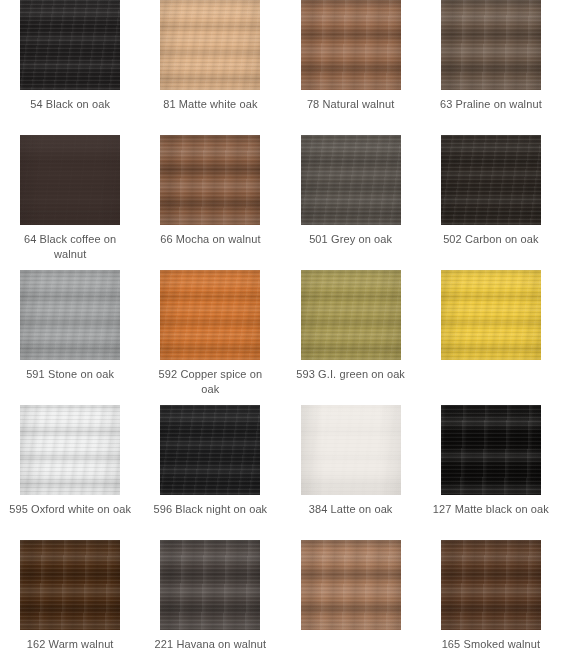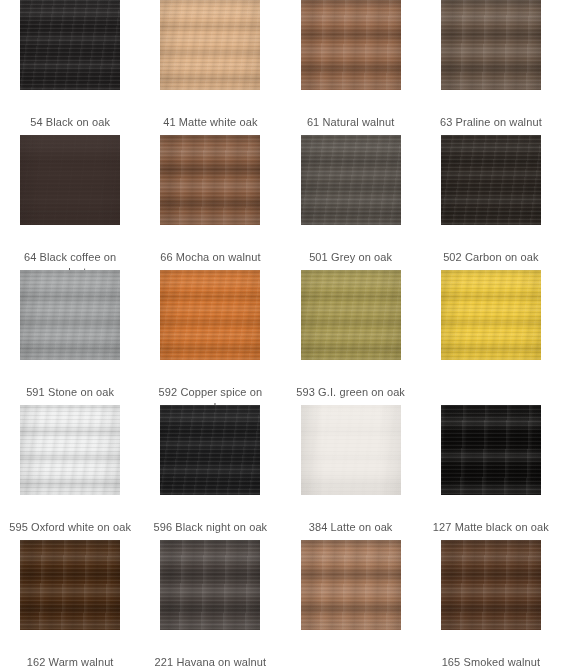--- a/index.html
+++ b/index.html
@@ -103,21 +103,21 @@
   }
   .vig {
     position: absolute;
     inset: 0;
     background:
       linear-gradient(to right, rgba(0,0,0,0.07), rgba(0,0,0,0) 22%, rgba(0,0,0,0) 78%, rgba(0,0,0,0.05)),
       linear-gradient(to bottom, rgba(255,255,255,0.05), rgba(0,0,0,0) 30%, rgba(0,0,0,0) 70%, rgba(0,0,0,0.06));
   }
 
   .swatch-label {
-    margin-top: 25px;
+    margin-top: 7px;
     width: 124px;
     text-align: center;
     font-size: 11px;
     line-height: 15px;
     color: #585858;
     letter-spacing: 0.01em;
   }
 </style>
 </head>
 <body>
@@ -132,30 +132,30 @@
       </div>
       <div class="swatch-label">54 Black on oak</div>
     </div>
     <div class="swatch-cell">
       <div class="swatch-chip" style="background: rgb(224, 180, 137);">
         <div class="grain fine"></div>
         <div class="grain band"></div>
         <div class="grain flecks"></div>
         <div class="vig"></div>
       </div>
-      <div class="swatch-label">41 Matte white oak</div>
+      <div class="swatch-label">81 Matte white oak</div>
     </div>
     <div class="swatch-cell">
       <div class="swatch-chip chip-figured" style="background: rgb(154, 106, 76);">
         <div class="grain fine"></div>
         <div class="grain band"></div>
         <div class="grain flecks"></div>
         <div class="vig"></div>
       </div>
-      <div class="swatch-label">61 Natural walnut</div>
+      <div class="swatch-label">78 Natural walnut</div>
     </div>
     <div class="swatch-cell">
       <div class="swatch-chip chip-figured" style="background: rgb(108, 88, 72);">
         <div class="grain fine"></div>
         <div class="grain band"></div>
         <div class="grain flecks"></div>
         <div class="vig"></div>
       </div>
       <div class="swatch-label">63 Praline on walnut</div>
     </div>

